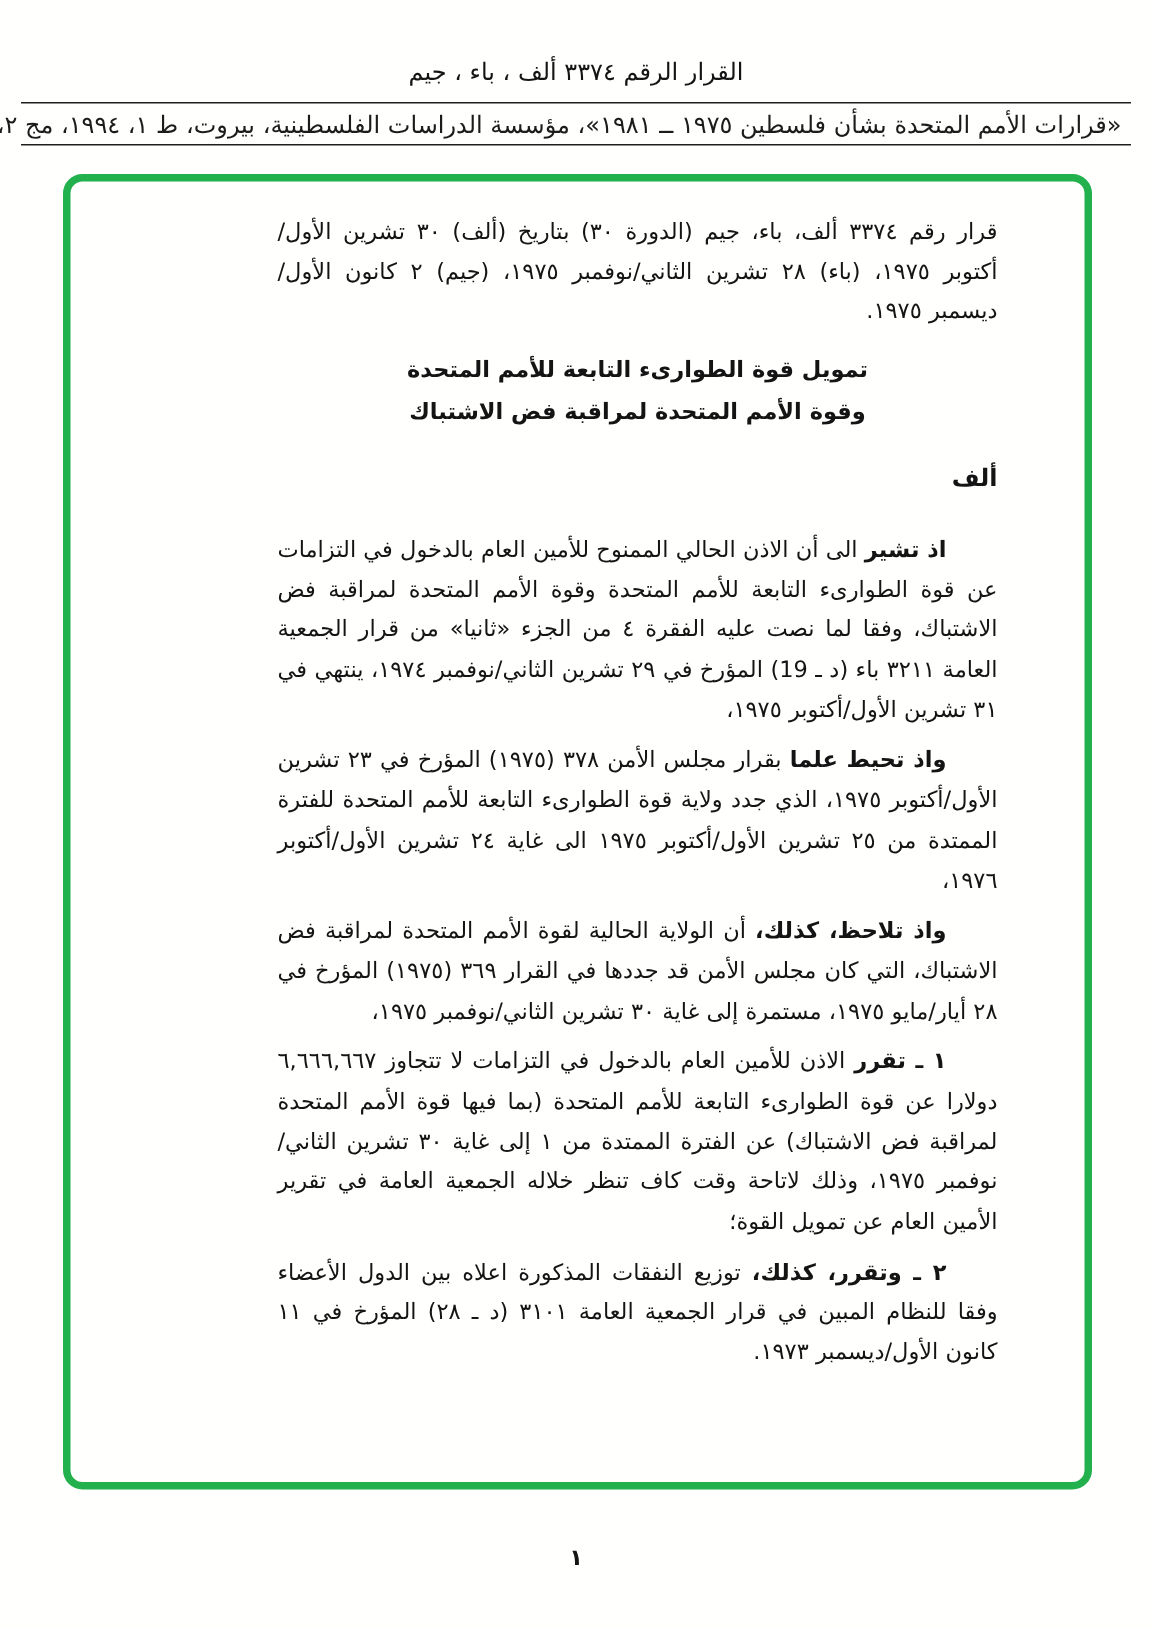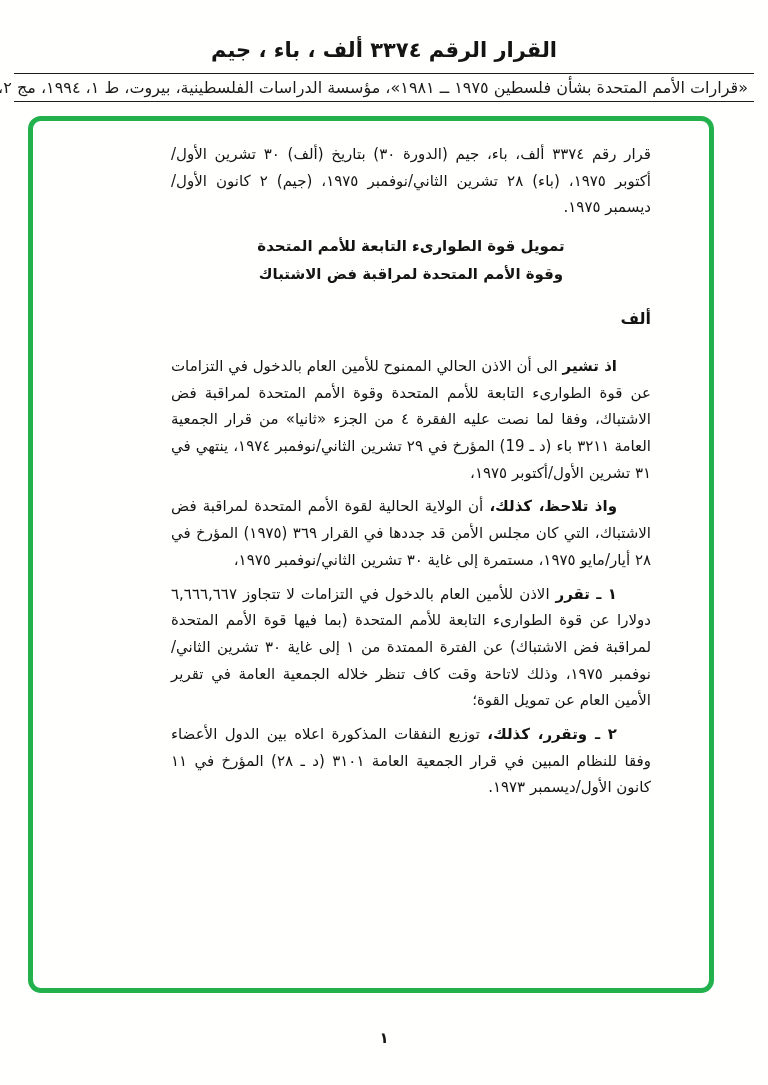--- a/index.html
+++ b/index.html
@@ -11,43 +11,43 @@
     font-family: "DejaVu Sans", sans-serif;
     color: #141414;
   }
   .page { position: absolute; inset: 0; background: #fffffe; }
 
   
   .page-header { padding-top: 38px; }
   .doc-title {
     direction: rtl;
     text-align: center;
-    font-size: 21px;
-    font-weight: bold;
+    font-size: 16px;
+    font-weight: normal;
     letter-spacing: 0.5px;
   }
   .rule {
     border-top: 1.5px solid #1e1e1e;
     margin: 0 14px;
   }
   .rule-top { margin-top: 11px; }
   .citation {
     direction: rtl;
     text-align: center;
     font-size: 16px;
     padding: 4px 20px 4px;
     color: #1b1b1b;
     white-space: nowrap;
     overflow: hidden;
   }
 
   
   .green-frame {
     position: absolute;
-    left: 28px; top: 116px;
+    left: 42px; top: 116px;
     width: 686px; height: 877px;
     border: 5px solid #22b14c;
     border-radius: 13px;
     background: #fffffe;
   }
   .doc-content {
     direction: rtl;
     position: absolute;
     top: 0; right: 0; left: 0; bottom: 0;
     padding: 20px 58px 10px 138px;
@@ -111,20 +111,21 @@
       <div class="subtitle">
         <div>تمويل قوة الطوارىء التابعة للأمم المتحدة</div>
         <div>وقوة الأمم المتحدة لمراقبة فض الاشتباك</div>
       </div>
 
       <div class="section-label">ألف</div>
 
 
       <p class="para"><b class="lead">اذ تشير</b><span> الى أن الاذن الحالي الممنوح للأمين العام بالدخول في التزامات عن قوة الطوارىء التابعة للأمم المتحدة وقوة الأمم المتحدة لمراقبة فض الاشتباك، وفقا لما نصت عليه الفقرة ٤ من الجزء «ثانيا» من قرار الجمعية العامة ٣٢١١ باء (د ـ 19) المؤرخ في ٢٩ تشرين الثاني/نوفمبر ١٩٧٤، ينتهي في ٣١ تشرين الأول/أكتوبر ١٩٧٥،</span></p>
 
+      <p class="para"><b class="lead">واذ تحيط علما</b><span> بقرار مجلس الأمن ٣٧٨ (١٩٧٥) المؤرخ في ٢٣ تشرين الأول/أكتوبر ١٩٧٥، الذي جدد ولاية قوة الطوارىء التابعة للأمم المتحدة للفترة الممتدة من ٢٥ تشرين الأول/أكتوبر ١٩٧٥ الى غاية ٢٤ تشرين الأول/أكتوبر ١٩٧٦،</span></p>
 
       <p class="para"><b class="lead">واذ تلاحظ، كذلك،</b><span> أن الولاية الحالية لقوة الأمم المتحدة لمراقبة فض الاشتباك، التي كان مجلس الأمن قد جددها في القرار ٣٦٩ (١٩٧٥) المؤرخ في ٢٨ أيار/مايو ١٩٧٥، مستمرة إلى غاية ٣٠ تشرين الثاني/نوفمبر ١٩٧٥،</span></p>
 
       <p class="para"><b class="lead">١ ـ تقرر</b><span> الاذن للأمين العام بالدخول في التزامات لا تتجاوز ٦,٦٦٦,٦٦٧ دولارا عن قوة الطوارىء التابعة للأمم المتحدة (بما فيها قوة الأمم المتحدة لمراقبة فض الاشتباك) عن الفترة الممتدة من ١ إلى غاية ٣٠ تشرين الثاني/نوفمبر ١٩٧٥، وذلك لاتاحة وقت كاف تنظر خلاله الجمعية العامة في تقرير الأمين العام عن تمويل القوة؛</span></p>
 
       <p class="para"><b class="lead">٢ ـ وتقرر، كذلك،</b><span> توزيع النفقات المذكورة اعلاه بين الدول الأعضاء وفقا للنظام المبين في قرار الجمعية العامة ٣١٠١ (د ـ ٢٨) المؤرخ في ١١ كانون الأول/ديسمبر ١٩٧٣.</span></p>
 
     </div>
   </section>
 

